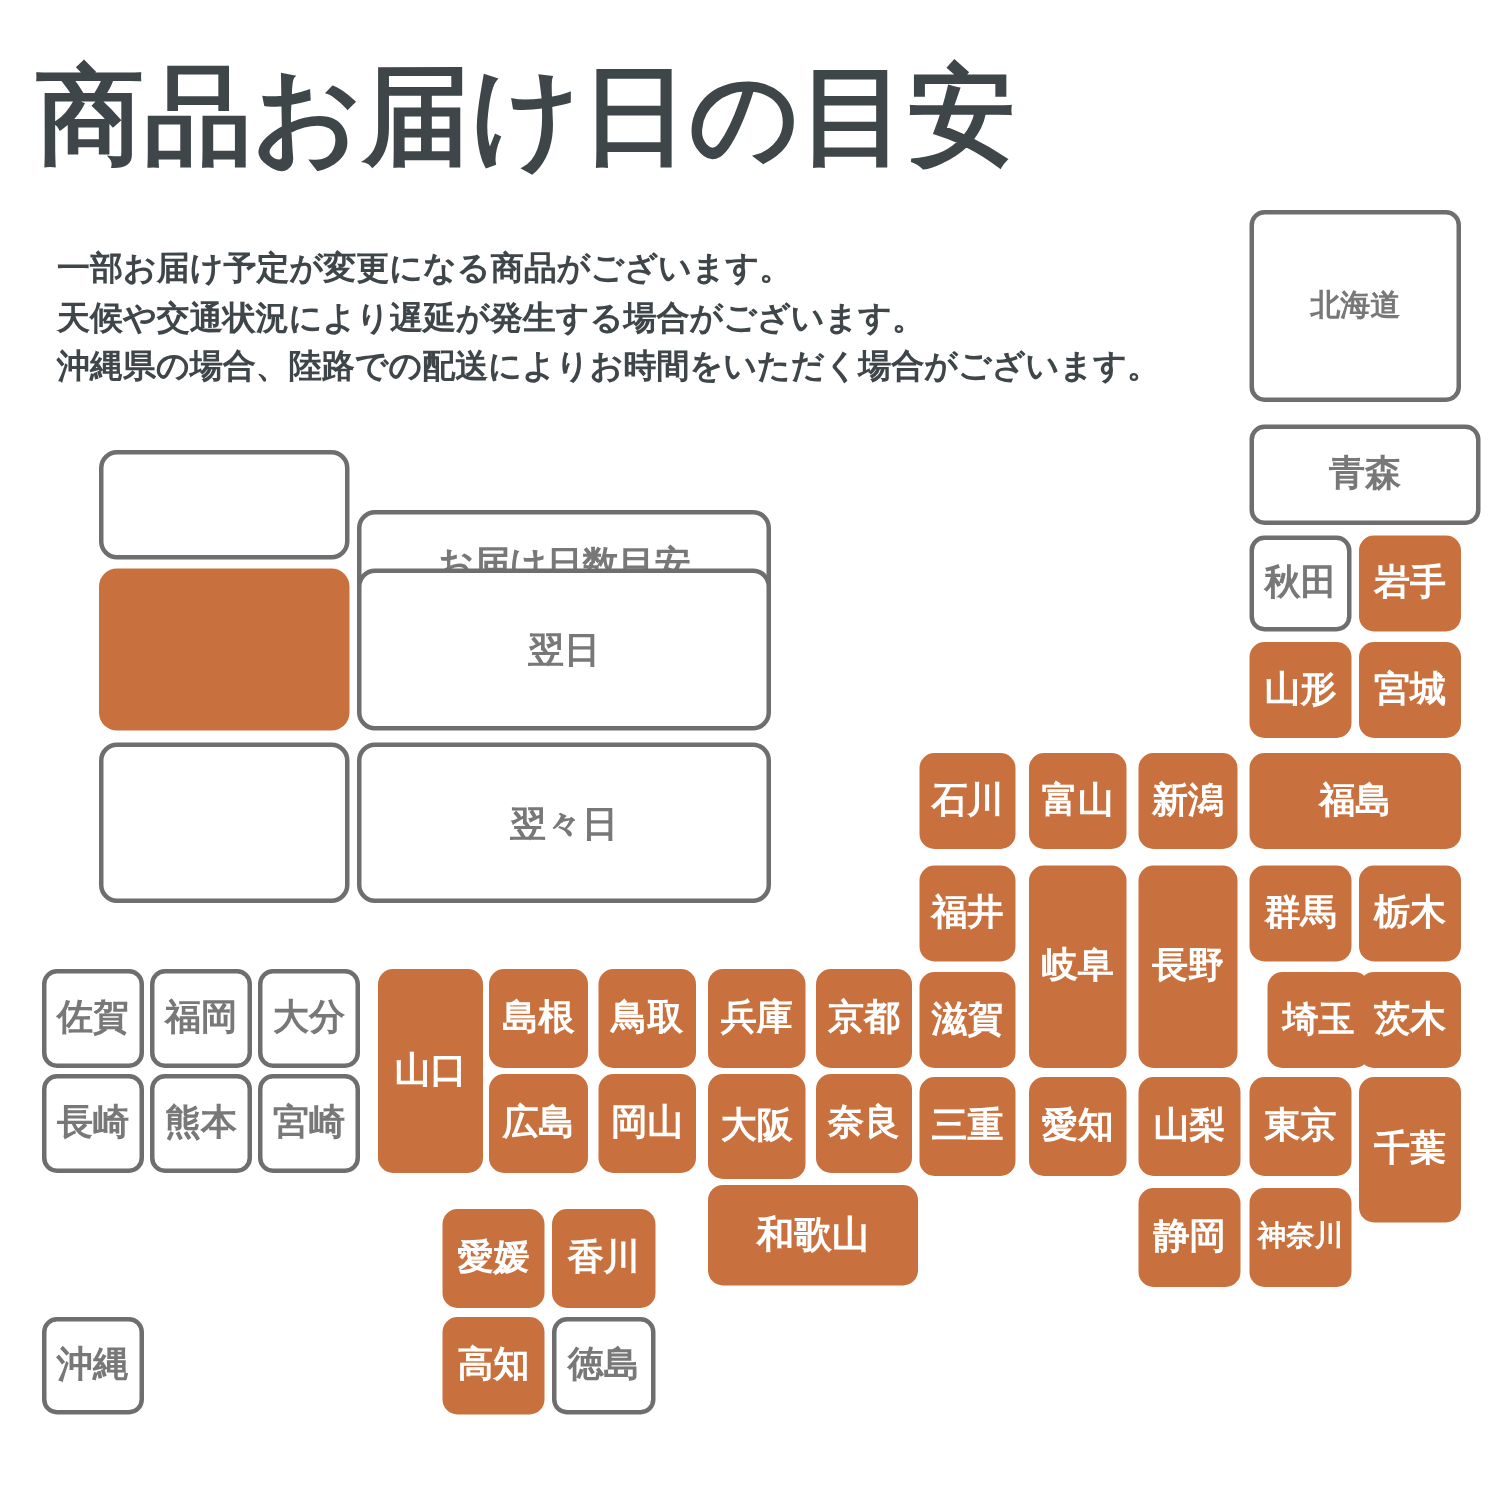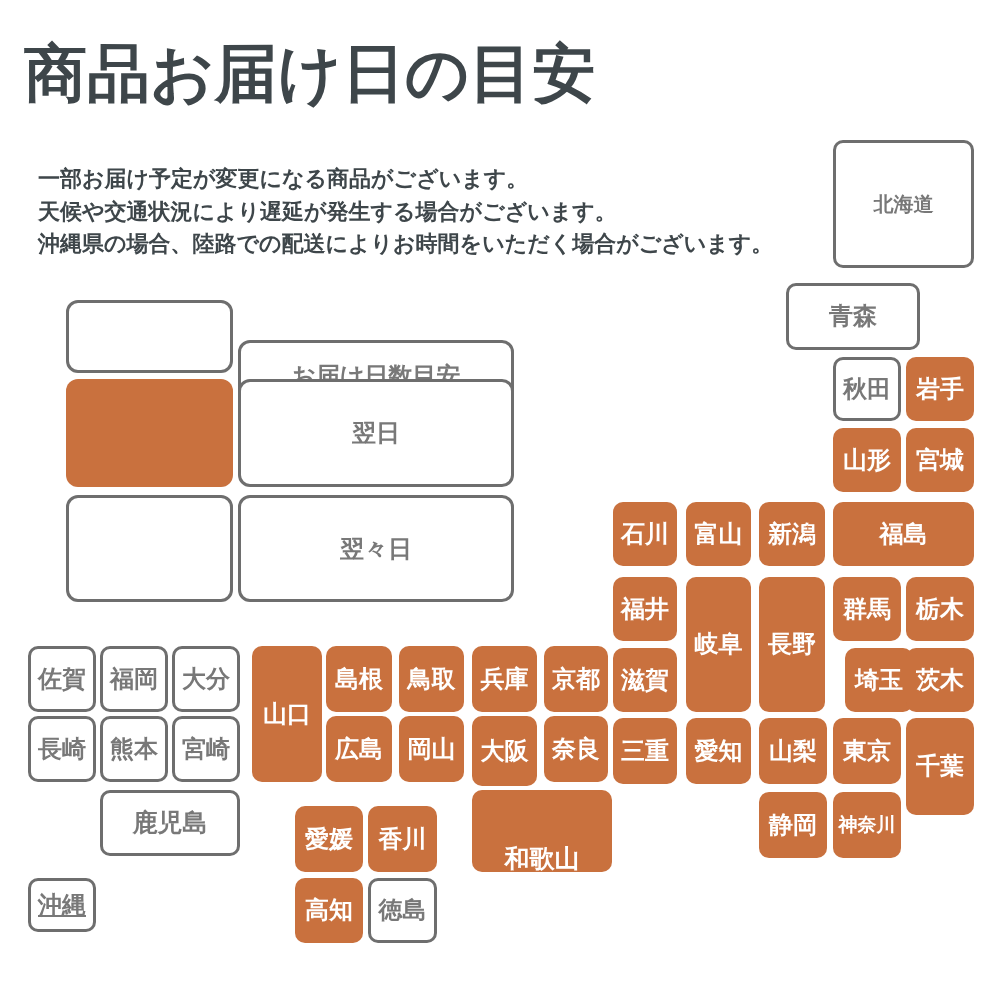--- a/index.html
+++ b/index.html
@@ -16,21 +16,21 @@
     position: relative;
     width: 1000px;
     height: 1000px;
     background: var(--bg);
     overflow: hidden;
   }
   .title {
     position: absolute;
     left: 24px;
     top: 42px;
-    font-size: 63px;
+    font-size: 72px;
     line-height: 1.0;
     font-weight: 900;
     color: var(--dark);
     letter-spacing: 0px;
     white-space: nowrap;
   }
   .notes {
     position: absolute;
     left: 38px;
     top: 163px;
@@ -115,21 +115,21 @@
     <div class="lg-box outlined lg-sw-r3"></div>
     <div class="lg-box outlined lg-lb-r3">
       <span class="lg-label-text">翌々日</span>
     </div>
   </div>
 
   <div class="map">
       <div class="pref two-days" style="left: 833px; top: 140px; width: 141px; height: 128px;">
         <span style="font-size: 20px;">北海道</span>
       </div>
-      <div class="pref two-days" style="left: 786px; top: 283px; width: 134px; height: 67px;">
+      <div class="pref two-days" style="left: 833px; top: 283px; width: 154px; height: 67px;">
         <span>青森</span>
       </div>
       <div class="pref two-days" style="left: 833px; top: 357px; width: 68px; height: 64px;">
         <span>秋田</span>
       </div>
       <div class="pref next-day" style="left: 906px; top: 357px; width: 68px; height: 64px;">
         <span>岩手</span>
       </div>
       <div class="pref next-day" style="left: 833px; top: 428px; width: 68px; height: 64px;">
         <span>山形</span>
@@ -205,24 +205,21 @@
       </div>
       <div class="pref two-days" style="left: 28px; top: 716px; width: 68px; height: 66px;">
         <span>長崎</span>
       </div>
       <div class="pref two-days" style="left: 100px; top: 716px; width: 68px; height: 66px;">
         <span>熊本</span>
       </div>
       <div class="pref two-days" style="left: 172px; top: 716px; width: 68px; height: 66px;">
         <span>宮崎</span>
       </div>
-      <div class="pref two-days" style="left: 100px; top: 790px; width: 140px; height: 66px;">
-        <span style="font-size: 25px;">鹿児島</span>
-      </div>
-      <div class="pref two-days" style="left: 28px; top: 878px; width: 68px; height: 54px; text-decoration: underline;">
+      <div class="pref two-days" style="left: 28px; top: 878px; width: 68px; height: 65px;">
         <span>沖縄</span>
       </div>
       <div class="pref next-day" style="left: 252px; top: 646px; width: 70px; height: 136px;">
         <span>山口</span>
       </div>
       <div class="pref next-day" style="left: 326px; top: 646px; width: 66px; height: 66px;">
         <span>島根</span>
       </div>
       <div class="pref next-day" style="left: 399px; top: 646px; width: 65px; height: 66px;">
         <span>鳥取</span>
@@ -238,21 +235,21 @@
       </div>
       <div class="pref next-day" style="left: 399px; top: 716px; width: 65px; height: 66px;">
         <span>岡山</span>
       </div>
       <div class="pref next-day" style="left: 472px; top: 716px; width: 65px; height: 70px;">
         <span>大阪</span>
       </div>
       <div class="pref next-day" style="left: 544px; top: 716px; width: 64px; height: 66px;">
         <span>奈良</span>
       </div>
-      <div class="pref next-day" style="left: 472px; top: 790px; width: 140px; height: 82px; align-items: flex-end;">
+      <div class="pref next-day" style="left: 472px; top: 790px; width: 140px; height: 67px;">
         <span style="font-size: 25px;">和歌山</span>
       </div>
       <div class="pref next-day" style="left: 295px; top: 806px; width: 68px; height: 66px;">
         <span>愛媛</span>
       </div>
       <div class="pref next-day" style="left: 368px; top: 806px; width: 69px; height: 66px;">
         <span>香川</span>
       </div>
       <div class="pref next-day" style="left: 295px; top: 878px; width: 68px; height: 65px;">
         <span>高知</span>

